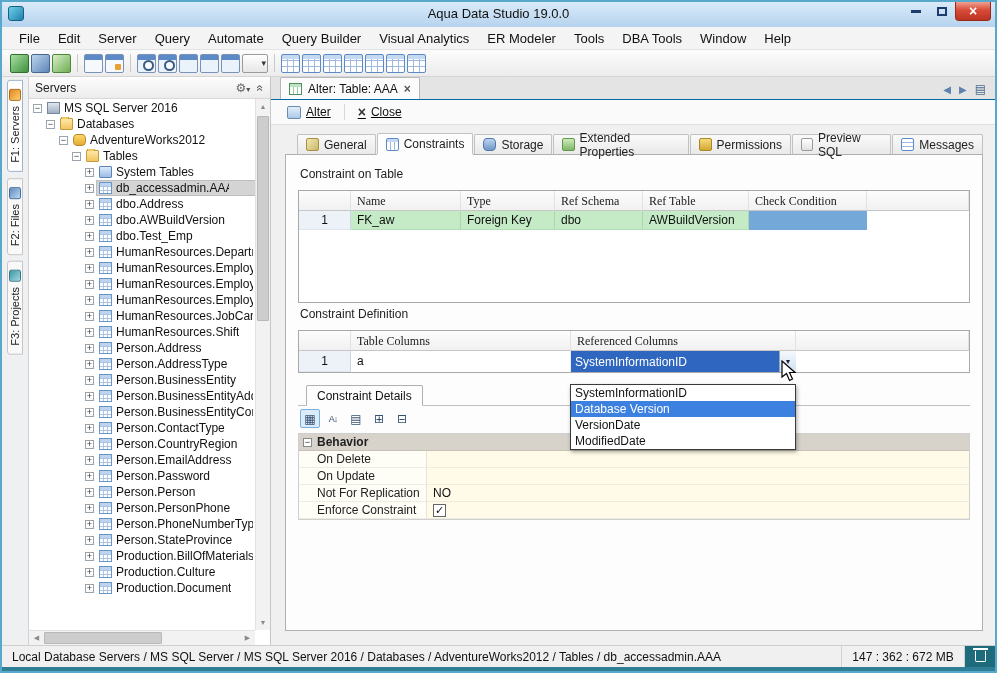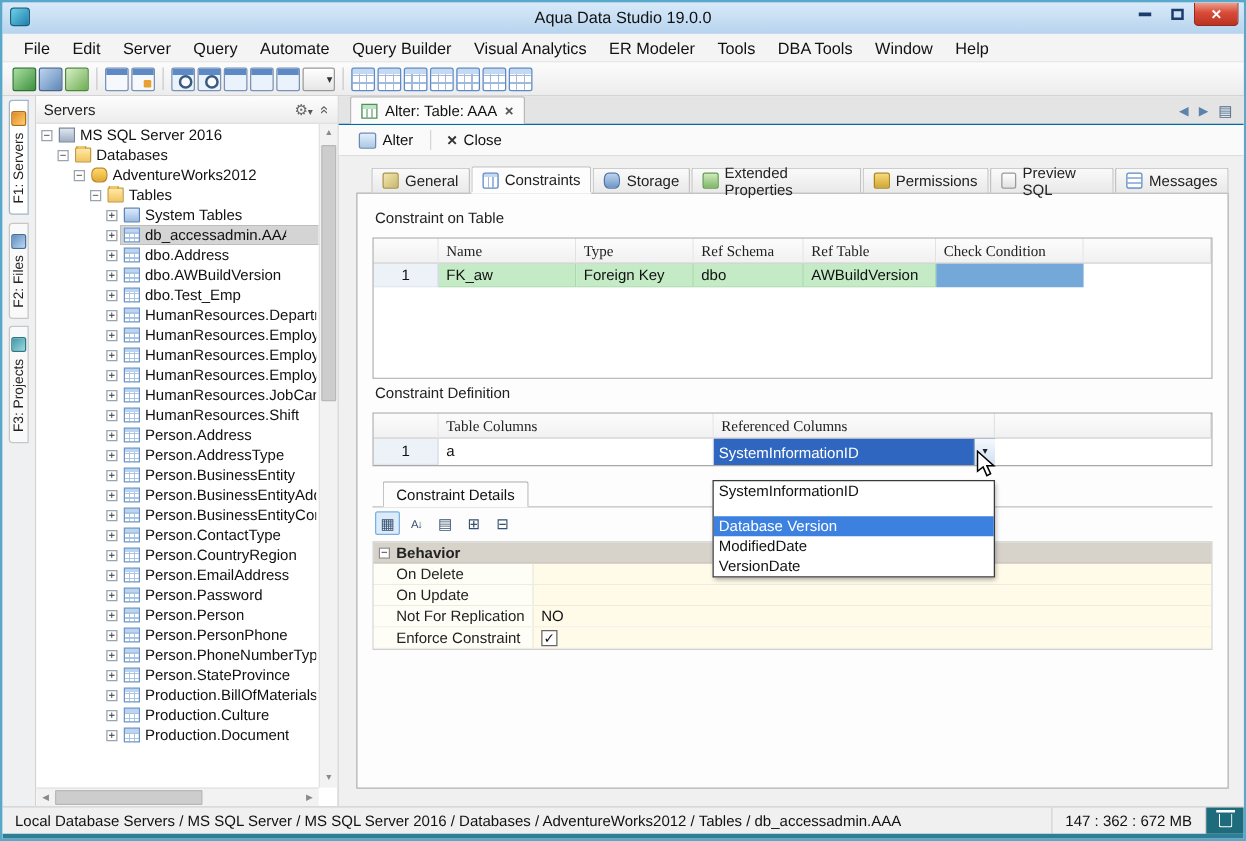--- a/index.html
+++ b/index.html
@@ -96,21 +96,21 @@
     border-radius:2px 2px 0 0; display:flex; align-items:center; gap:6px; padding:0 8px; font-size:12px; color:#111; }
   .dticon{ width:13px; height:12px; }
   .table-edit-icon{ background:#fff; border:1px solid #4f8f5f;
     background-image:linear-gradient(#bfe2c4 3px,transparent 3px),
       repeating-linear-gradient(to right,transparent 0 3px,#9cc8a4 3px 4px); }
   .dtclose{ color:#555; font-size:12px; font-weight:bold; cursor:default; }
   .docnav{ margin-left:auto; display:flex; align-items:center; gap:8px; padding:0 9px 3px 0; }
   .nav-ic{ font-size:10px; color:#5c82ae; cursor:default; }
   .nav-ic.list{ font-size:12px; color:#4a6a8c; }
   .docbar{ height:25px; flex:0 0 25px; background:#fafafa; border-bottom:1px solid #dedede;
-    display:flex; align-items:center; padding-left:8px; }
+    display:flex; align-items:center; padding-left:8px;text-decoration:underline; }
   .dbtn{ display:flex; align-items:center; gap:5px; padding:2px 8px; font-size:12px; color:#111; cursor:default; }
   .alter-ic{ width:14px; height:13px; background:linear-gradient(#e3eefa,#abc9e8); border:1px solid #6a8ab0; border-radius:2px; }
   .closex{ color:#333; font-weight:bold; font-size:14px; line-height:12px; }
   .dsep{ width:1px; height:16px; background:#d6d6d6; margin:0 5px; }
   
   .alterwrap{ flex:1; min-height:0; display:flex; flex-direction:column; padding:9px 12px 14px 14px; }
   .atabs{ display:flex; gap:1px; padding-left:12px; position:relative; z-index:2;align-items:center; }
   .atab{ height:20px; display:flex; align-items:center; gap:5px; padding:0 8px; font-size:12px; color:#222;
     background:linear-gradient(#fafafa,#e9e9e9); border:1px solid #c2c2c2; border-bottom:none; border-radius:2px 2px 0 0; cursor:default; }
   .atab.active{ background:#fdfdfd; height:21px; margin-top:-1px; box-shadow:0 1px 0 #fdfdfd; }
@@ -141,21 +141,21 @@
   .td.white{ background:#fff; border-right:1px solid #ececec; }
   .td.rest{ background:#fff; }
   .tfill{ grid-column:1/-1; height:72px; background:#fff; }
   .td.combo{ padding:0; display:flex; align-items:stretch; background:#2f66c0; }
   .combo-text{ flex:1; color:#fff; display:flex; align-items:center; padding:0 4px; overflow:hidden; white-space:nowrap; }
   .combo-btn{ width:17px; flex:0 0 17px; background:linear-gradient(#f5f9fd,#cfe0f0); border-left:1px solid #8fa8c2;
     display:flex; align-items:center; justify-content:center; font-size:7px; color:#223; cursor:default; }
   .dropdown{ position:absolute; left:284px; top:229px; width:226px; background:#fff; border:1px solid #3a3a3a;
     z-index:30; box-shadow:1px 2px 4px rgba(0,0,0,.35); }
   .dd-item{ height:16px; line-height:16px; padding:0 4px; font-size:12px; color:#111; white-space:nowrap; overflow:hidden; cursor:default; }
-  .dd-item.on{ background:#3c80e0; color:#fff;margin-top:12px; }
+  .dd-item.on{ background:#3c80e0; color:#fff; }
   .dtab{ display:inline-flex; align-items:center; height:21px; padding:0 10px; margin:12px 0 -1px 8px;
     background:#fdfdfd; border:1px solid #b0b0b0; border-bottom:1px solid #fdfdfd; border-radius:2px 2px 0 0;
     font-size:12px; color:#111; position:relative; z-index:5; cursor:default; }
   .dtoolbar{ border-top:1px solid #c0c0c0; display:flex; align-items:center; gap:3px; padding:3px 2px; }
   .dti{ width:20px; height:19px; display:flex; align-items:center; justify-content:center; font-size:12px;
     color:#35506e; border:1px solid transparent; border-radius:2px; cursor:default; }
   .dti.on{ border:1px solid #7ab0e0; background:#dcebfa; }
   .categorized-view-icon::after{ content:"▦"; }
   .alphabetical-view-icon::after{ content:"A↓"; font-size:9px; letter-spacing:-1px; }
   .show-description-icon::after{ content:"▤"; }
@@ -626,22 +626,22 @@
                   <div class="pg-value">
                     <span class="pg-check">✓</span>
                   </div>
                 </div>
               </div>
           </div>
 
           <div class="dropdown">
               <div class="dd-item">SystemInformationID</div>
               <div class="dd-item on">Database Version</div>
+              <div class="dd-item">VersionDate</div>
               <div class="dd-item">ModifiedDate</div>
-              <div class="dd-item">VersionDate</div>
             </div>
         </div>
       </div>
     </div>
   </div>
 
 
   <div class="statusbar">
     <span class="sb-path">Local Database Servers / MS SQL Server / MS SQL Server 2016 / Databases / AdventureWorks2012 / Tables / db_accessadmin.AAA</span>
     <span class="sb-sep"></span>

